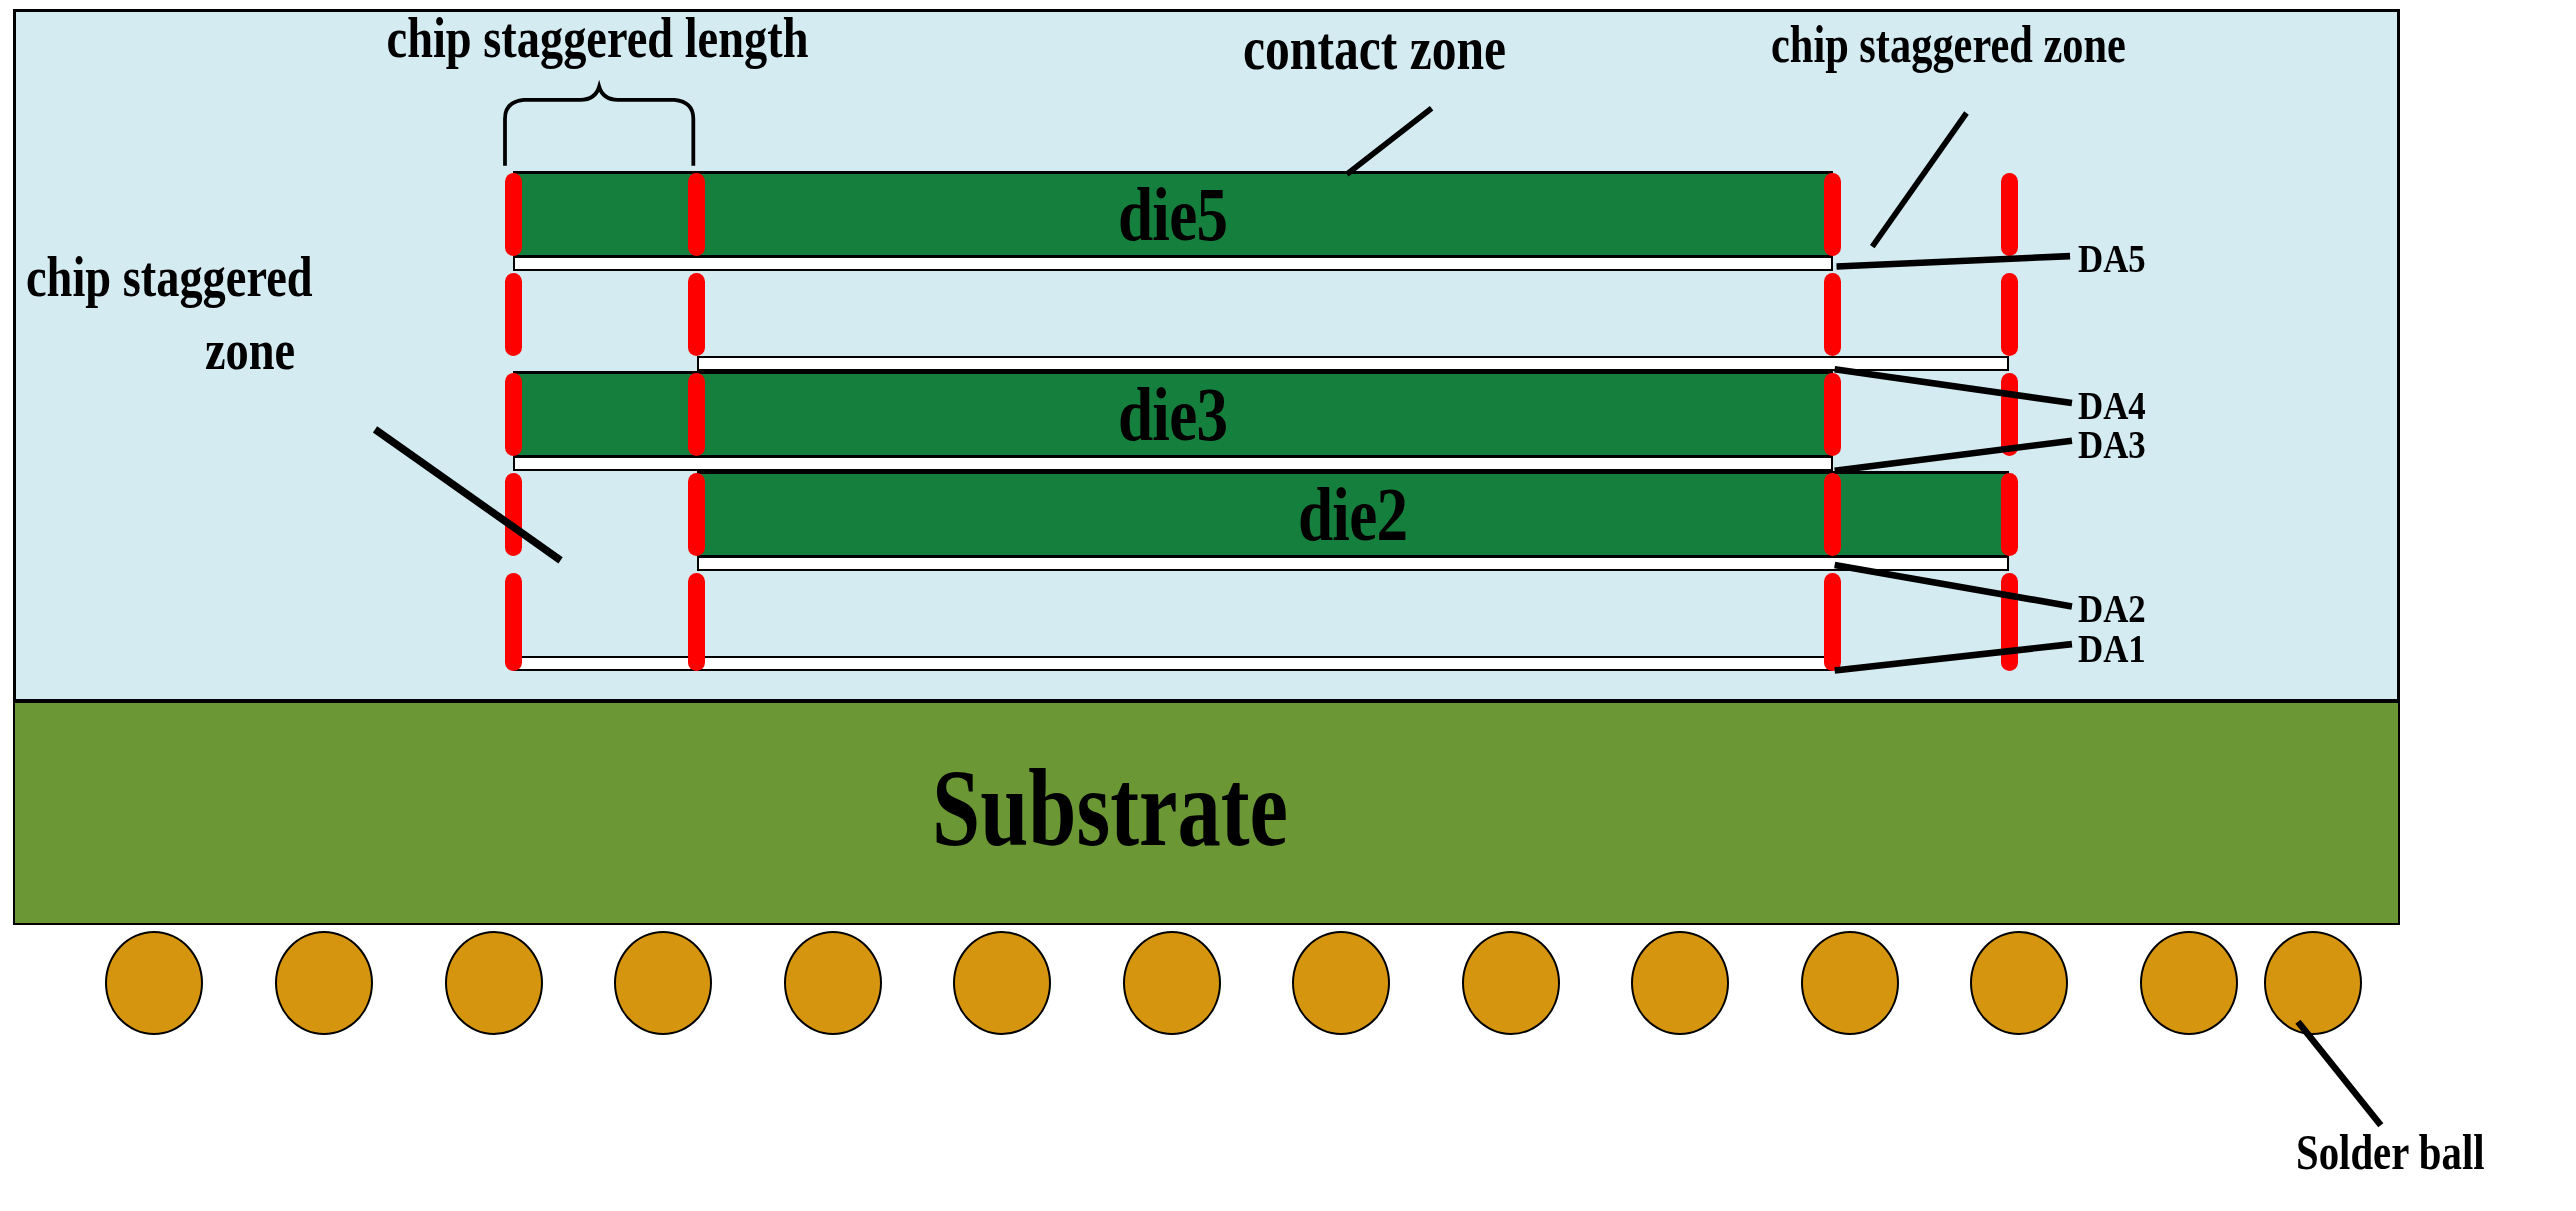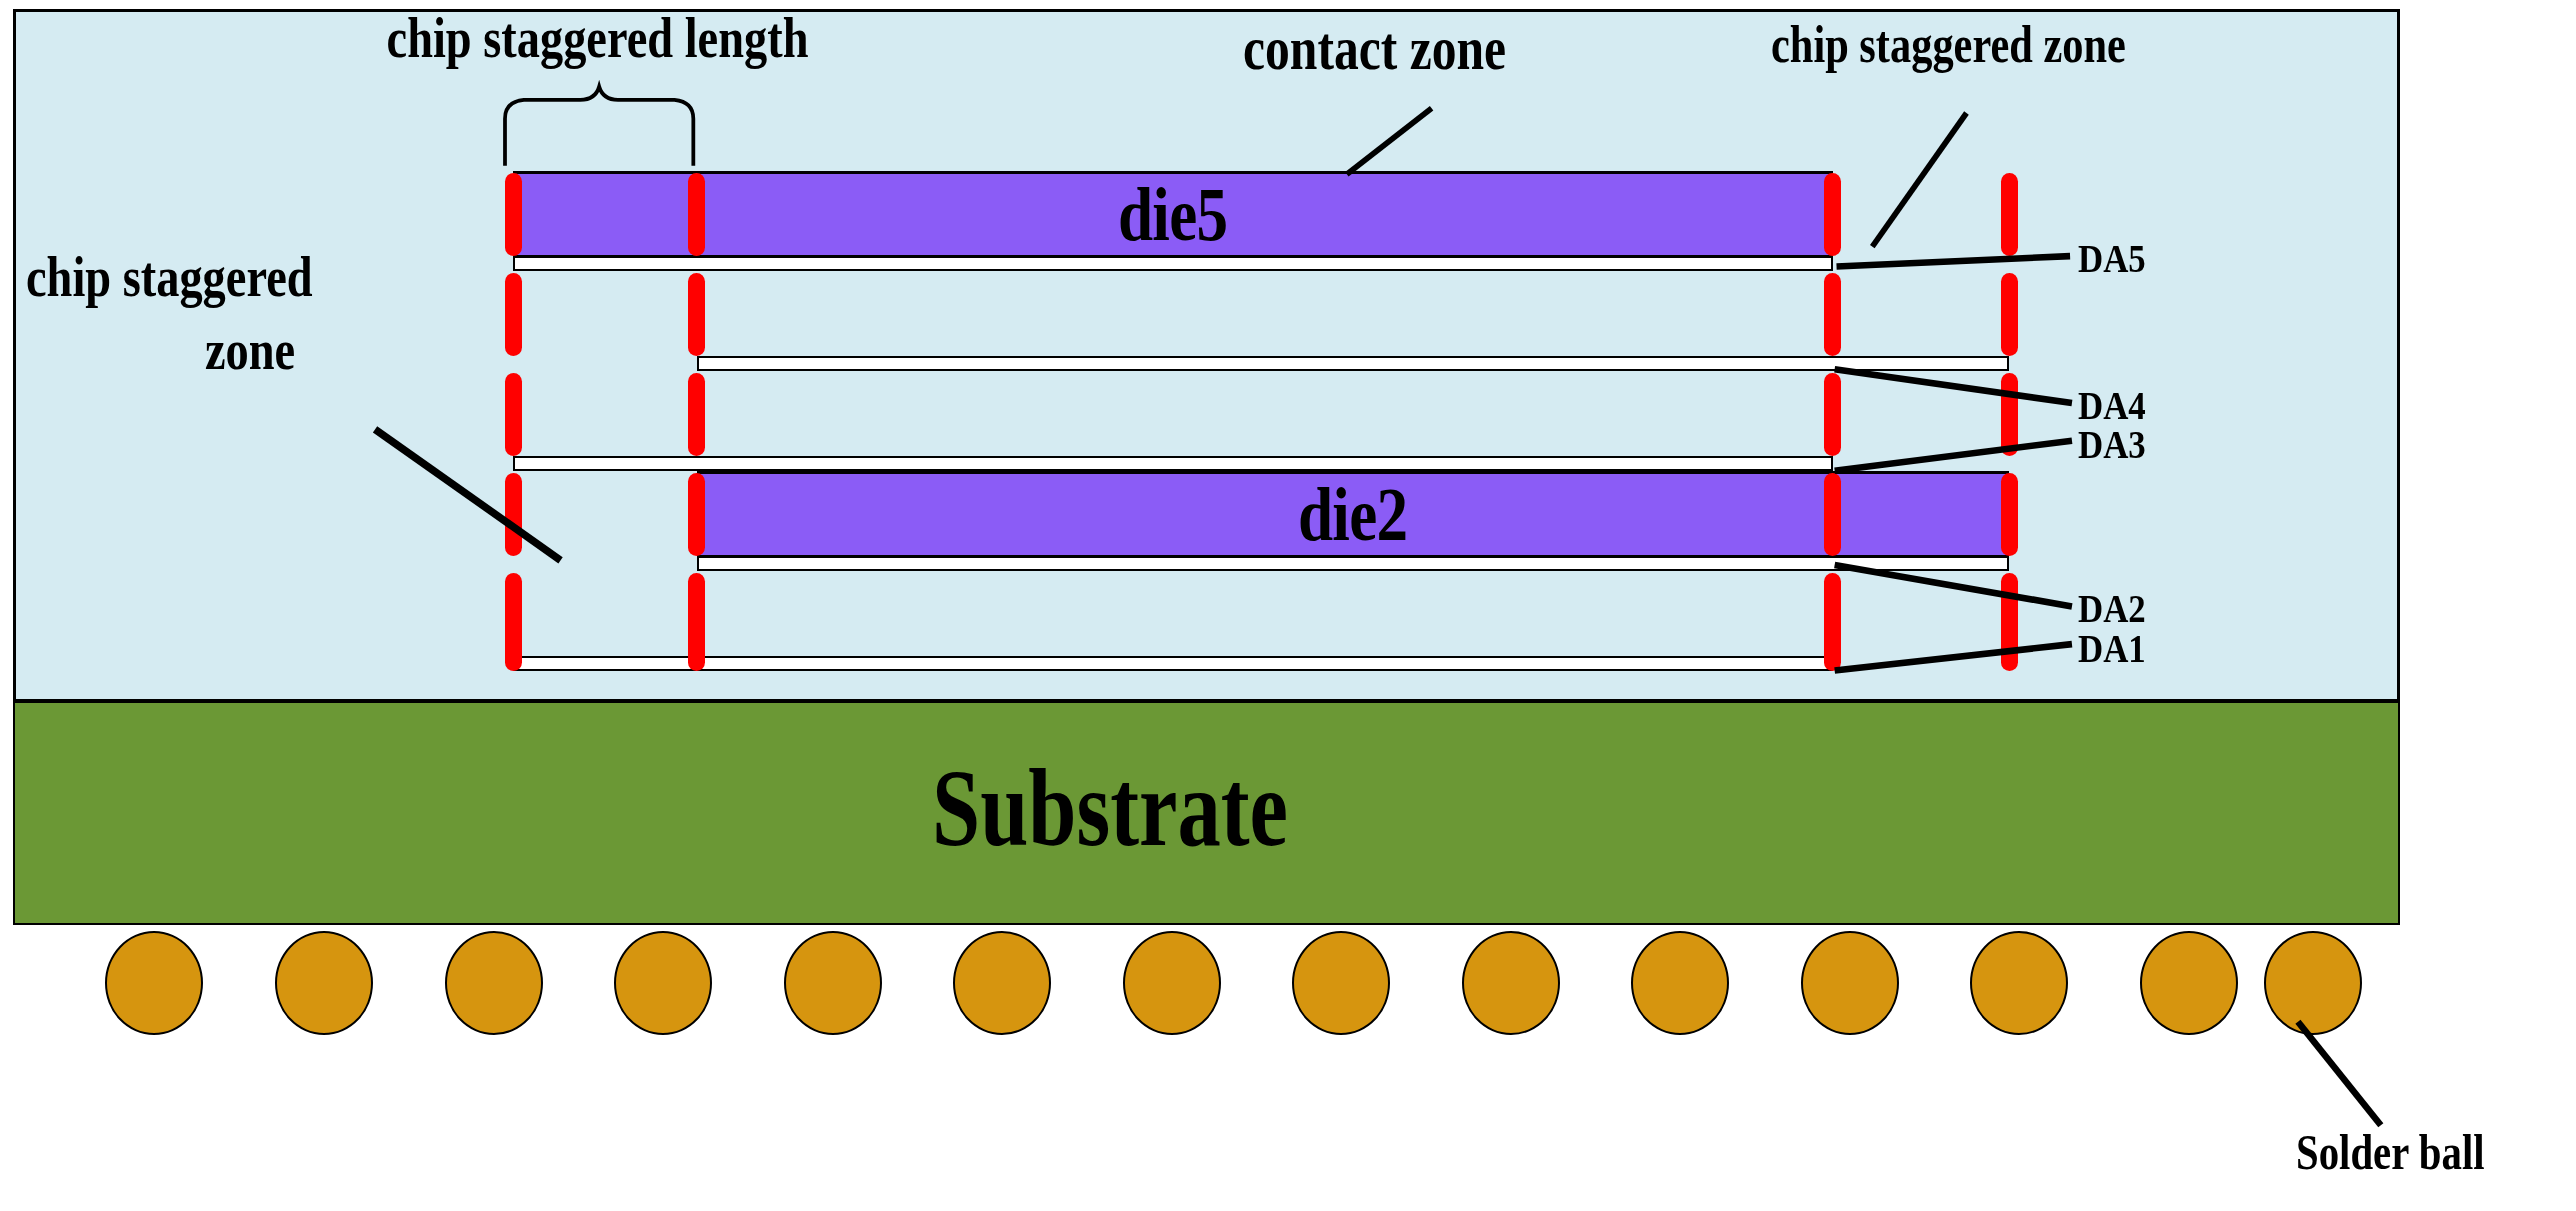--- a/index.html
+++ b/index.html
@@ -1,20 +1,20 @@
 <!DOCTYPE html>
 <html style="font-size:15px"><head>
 <meta charset="utf-8">
 <style>
   html,body{margin:0;padding:0;background:#fff;}
   #stage{position:relative;width:2576px;height:1211px;background:#ffffff;
          font-family:"Liberation Serif","DejaVu Serif",serif;overflow:hidden;}
   .mold{position:absolute;background:#d5ebf2;border:3.8px solid #000;box-sizing:border-box;}
   .substrate{position:absolute;background:#6b9835;border:2.8px solid #000;box-sizing:border-box;}
-  .die{position:absolute;background:#8b5cf6;border:3.8px solid #000;box-sizing:border-box;
+  .die{position:absolute;background:#15803d;border:3.8px solid #000;box-sizing:border-box;
        display:flex;align-items:center;justify-content:center;}
   .die-label{font-weight:bold;color:#000;letter-spacing:-0.9px;
              transform:scaleX(.82);transform-origin:center;white-space:nowrap;}
   .da{position:absolute;background:#ffffff;border:2.8px solid #000;box-sizing:border-box;}
   .redmark{position:absolute;background:#ff0000;border-radius:8.5px;}
   .substrate-label{position:absolute;font-weight:bold;color:#000;white-space:nowrap;
                    transform:scaleX(.78);transform-origin:left center;}
   .ball{position:absolute;background:#d6950f;border:2.8px solid #000;border-radius:50%;box-sizing:border-box;}
   .txt{position:absolute;font-weight:bold;color:#000;white-space:nowrap;line-height:1.02;
        transform:scaleX(.80);transform-origin:left top;}
@@ -33,20 +33,23 @@
   <div class="substrate" style="left:13px;top:701px;width:2387px;height:224px;"></div>
   <div class="substrate-label" style="left:932px;top:744px;font-size:111px;">Substrate</div>
 
   <div class="die" style="left:513px;top:171px;width:1320px;height:87px;">
     <span class="die-label" style="font-size:77px;">die5</span>
   </div>
   <div class="da" style="left:513px;top:256px;width:1320px;height:15px;"></div>
 
   <div class="da" style="left:697px;top:356px;width:1312px;height:15px;"></div>
 
+  <div class="die" style="left:513px;top:371px;width:1320px;height:87px;">
+    <span class="die-label" style="font-size:77px;">die3</span>
+  </div>
   <div class="da" style="left:513px;top:456px;width:1320px;height:15px;"></div>
 
   <div class="die" style="left:697px;top:471px;width:1312px;height:87px;">
     <span class="die-label" style="font-size:77px;">die2</span>
   </div>
   <div class="da" style="left:697px;top:556px;width:1312px;height:15px;"></div>
 
   <div class="da" style="left:513px;top:656px;width:1320px;height:15px;"></div>
 
   <div class="redmark" style="left:505px;top:173px;width:17px;height:83px;"></div>

